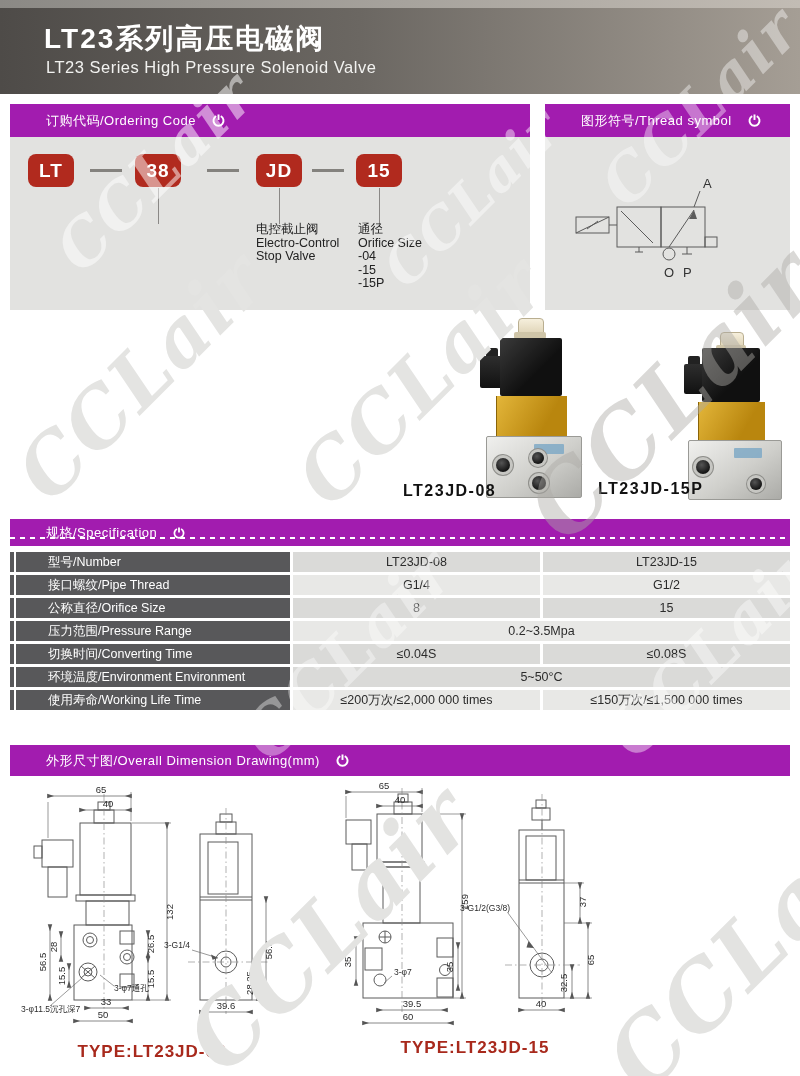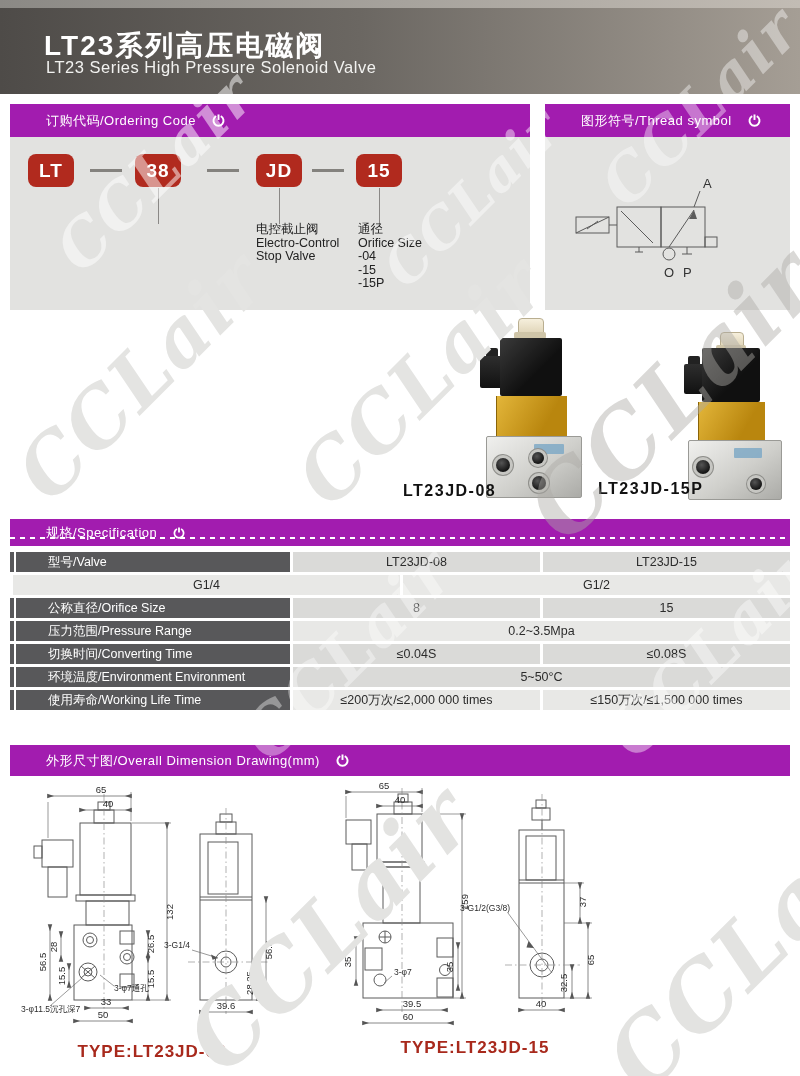--- a/index.html
+++ b/index.html
@@ -4,21 +4,21 @@
 <style>
   html,body{margin:0;padding:0;background:#fff;}
   .page{position:relative;width:800px;height:1076px;background:#ffffff;
         font-family:"Liberation Sans",sans-serif;overflow:hidden;}
 
   
   .band-top{position:absolute;left:0;top:0;width:800px;height:8px;
     background:linear-gradient(to right,#8b8985,#c2bcb4);}
   .band{position:absolute;left:0;top:8px;width:800px;height:86px;
     background:linear-gradient(to right,#4e4b48 0%,#6b6762 45%,#a59e95 100%);}
-  .band .t-zh{position:absolute;left:44px;top:19px;color:#fff;font-size:28px;
+  .band .t-zh{position:absolute;left:44px;top:12px;color:#fff;font-size:28px;
     font-weight:bold;letter-spacing:2px;}
   .band .t-en{position:absolute;left:46px;top:50px;color:#f2f2f0;font-size:16.5px;
     letter-spacing:.5px;}
 
   
   .bar{position:absolute;height:33px;background:#a21caf;color:#fff;
     display:flex;align-items:center;font-size:13px;letter-spacing:.5px;}
   .bar .ttl{margin-left:36px;white-space:nowrap;}
   .bar .logo-ic{margin-left:16px;flex:0 0 auto;}
   .bar-ordering{left:10px;top:104px;width:520px;}
@@ -201,25 +201,26 @@
     <div class="dotline"></div>
     <span class="ttl">规格/Specification</span>
     <svg class="logo-ic" width="12" height="12" viewBox="0 0 14 14">
       <path d="M4.6 2.4 A5.4 5.4 0 1 0 9.4 2.4" fill="none" stroke="#fff" stroke-width="2.1"></path>
       <line x1="7" y1="0.5" x2="7" y2="6.4" stroke="#fff" stroke-width="2.1"></line>
     </svg>
   </div>
 
   <div class="spec">
     <div class="srow bg-a">
-      <div class="c-label">型号/Valve</div>
+      <div class="c-label">型号/Number</div>
       <div class="c-val">LT23JD-08</div>
       <div class="c-val">LT23JD-15</div>
     </div>
     <div class="srow bg-b">
+      <div class="c-label">接口螺纹/Pipe Thread</div>
       <div class="c-val">G1/4</div>
       <div class="c-val">G1/2</div>
     </div>
     <div class="srow bg-a">
       <div class="c-label">公称直径/Orifice Size</div>
       <div class="c-val">8</div>
       <div class="c-val">15</div>
     </div>
     <div class="srow bg-b">
       <div class="c-label">压力范围/Pressure Range</div>

